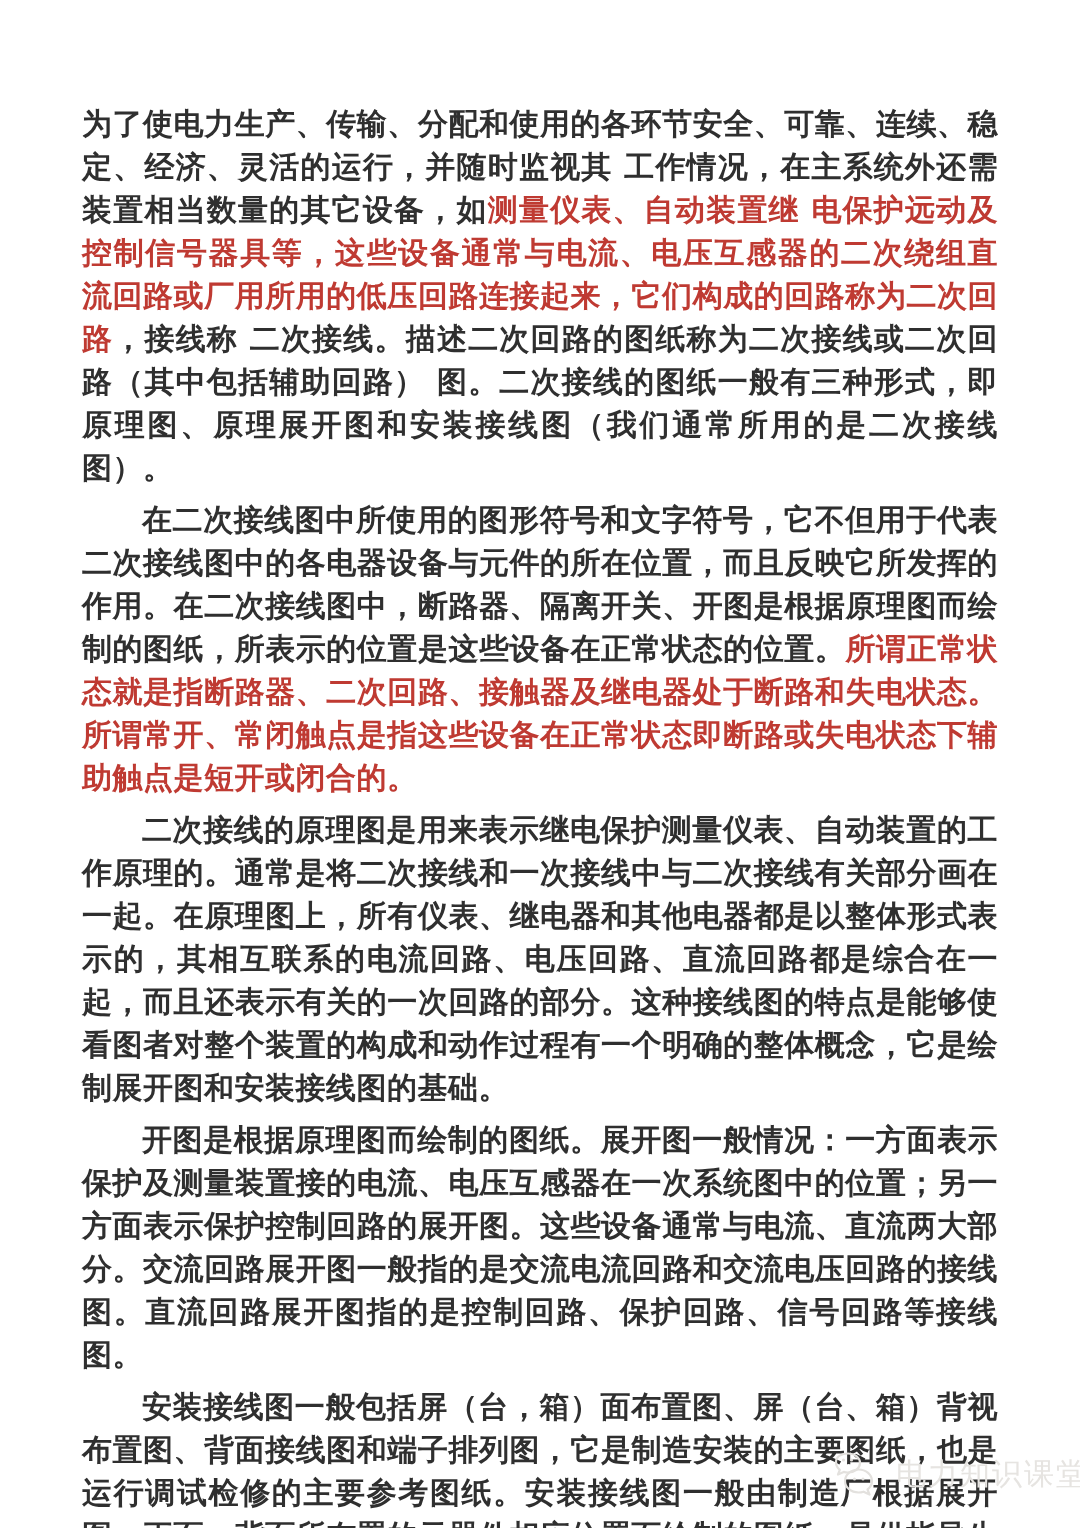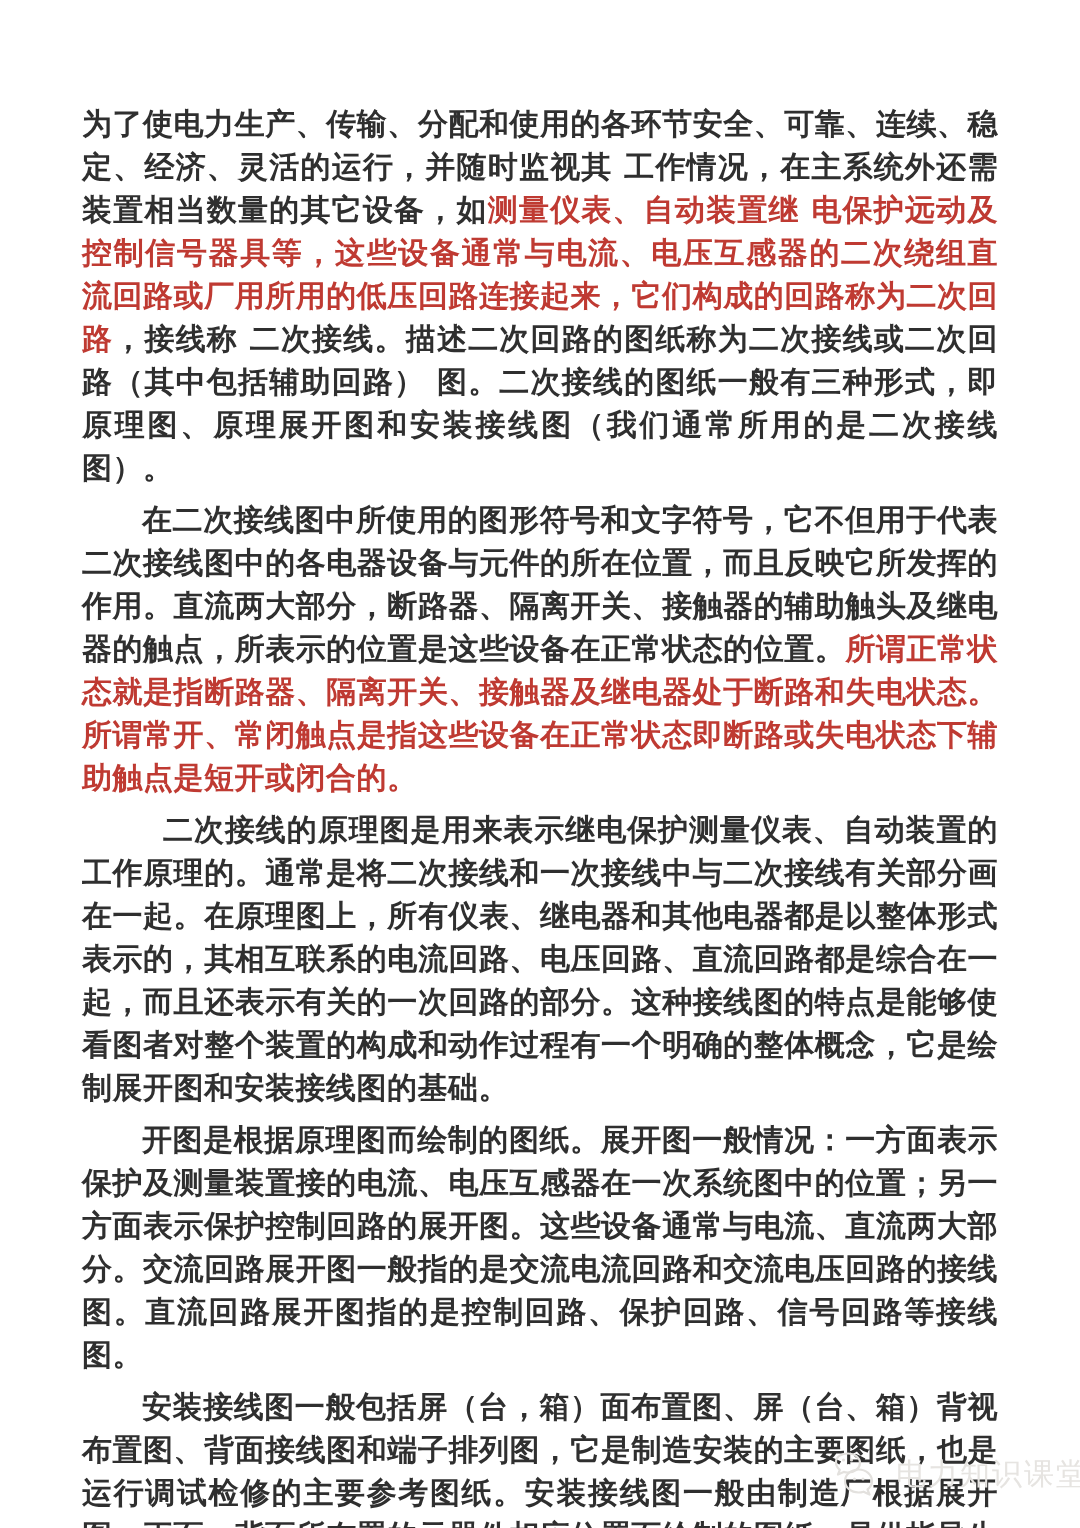--- a/index.html
+++ b/index.html
@@ -58,22 +58,22 @@
     white-space: nowrap;
   }
 </style>
 </head>
 <body>
 
 <div class="page" style="background: rgb(255, 255, 255);">
 
   <div class="article" id="article">
       <p class="para"><span style="color: rgb(47, 47, 47);">为了使电力生产、传输、分配和使用的各环节安全、可靠、连续、稳定、经济、灵活的运行，并随时监视其 工作情况，在主系统外还需装置相当数量的其它设备，如</span><span style="color: rgb(191, 58, 50);">测量仪表、自动装置继 电保护远动及控制信号器具等，这些设备通常与电流、电压互感器的二次绕组直 流回路或厂用所用的低压回路连接起来，它们构成的回路称为</span><span style="color: rgb(191, 58, 50); font-weight: 800;">二次回路</span><span style="color: rgb(47, 47, 47);">，接线称 二次接线。描述二次回路的图纸称为二次接线或二次回路（其中包括辅助回路） 图。二次接线的图纸一般有三种形式，即原理图、原理展开图和安装接线图（我们通常所用的是二次接线图）。</span></p>
-      <p class="para indent"><span style="color: rgb(47, 47, 47);">在二次接线图中所使用的图形符号和文字符号，它不但用于代表二次接线图中的各电器设备与元件的所在位置，而且反映它所发挥的作用。直流两大部分，断路器、隔离开关、接触器的辅助触头及继电器的触点，所表示的位置是这些设备在正常状态的位置。</span><span style="color: rgb(191, 58, 50);">所谓正常状态就是指断路器、隔离开关、接触器及继电器处于断路和失电状态。所谓常开、常闭触点是指这些设备在正常状态即断路或失电状态下辅助触点是短开或闭合的。</span></p>
-      <p class="para indent"><span style="color: rgb(47, 47, 47); margin-left: 21px;">二次接线的原理图是用来表示继电保护测量仪表、自动装置的工作原理的。通常是将二次接线和一次接线中与二次接线有关部分画在一起。在原理图上，所有仪表、继电器和其他电器都是以整体形式表示的，其相互联系的电流回路、电压回路、直流回路都是综合在一起，而且还表示有关的一次回路的部分。这种接线图的特点是能够使看图者对整个装置的构成和动作过程有一个明确的整体概念，它是绘制展开图和安装接线图的基础。</span></p>
+      <p class="para indent"><span style="color: rgb(47, 47, 47);">在二次接线图中所使用的图形符号和文字符号，它不但用于代表二次接线图中的各电器设备与元件的所在位置，而且反映它所发挥的作用。在二次接线图中，断路器、隔离开关、开图是根据原理图而绘制的图纸，所表示的位置是这些设备在正常状态的位置。</span><span style="color: rgb(191, 58, 50);">所谓正常状态就是指断路器、二次回路、接触器及继电器处于断路和失电状态。所谓常开、常闭触点是指这些设备在正常状态即断路或失电状态下辅助触点是短开或闭合的。</span></p>
+      <p class="para indent"><span style="color: rgb(47, 47, 47);">二次接线的原理图是用来表示继电保护测量仪表、自动装置的工作原理的。通常是将二次接线和一次接线中与二次接线有关部分画在一起。在原理图上，所有仪表、继电器和其他电器都是以整体形式表示的，其相互联系的电流回路、电压回路、直流回路都是综合在一起，而且还表示有关的一次回路的部分。这种接线图的特点是能够使看图者对整个装置的构成和动作过程有一个明确的整体概念，它是绘制展开图和安装接线图的基础。</span></p>
       <p class="para indent"><span style="color: rgb(47, 47, 47);">开图是根据原理图而绘制的图纸。展开图一般情况：一方面表示保护及测量装置接的电流、电压互感器在一次系统图中的位置；另一方面表示保护控制回路的展开图。这些设备通常与电流、直流两大部分。交流回路展开图一般指的是交流电流回路和交流电压回路的接线图。直流回路展开图指的是控制回路、保护回路、信号回路等接线图。</span></p>
       <p class="para indent"><span style="color: rgb(47, 47, 47);">安装接线图一般包括屏（台，箱）面布置图、屏（台、箱）背视布置图、背面接线图和端子排列图，它是制造安装的主要图纸，也是运行调试检修的主要参考图纸。安装接线图一般由制造厂根据展开图、正面、背面所布置的元器件相应位置而绘制的图纸，是供指导生产检验而用的，同时随产品提供订货单位，是安</span></p>
     </div>
 
   <div class="watermark">
     <span class="wm-icon">
       <svg viewBox="0 0 58 52" width="58" height="52" fill="none" stroke="#e3e1de" stroke-width="2.2" stroke-linecap="round" stroke-linejoin="round">
 
         <path d="M13 10 C13 4.5 19 1.5 25 1.5 C31.5 1.5 37 5.5 37 11 C37 16.5 31.5 20.5 25 20.5 C23.5 20.5 22 20.3 20.7 19.9 L15 22.5 L16.8 17.8 C14.5 16 13 13.7 13 10 Z" transform="translate(-9,4)"></path>
         <circle cx="11.5" cy="12" r="1.6" fill="#e3e1de" stroke="none"></circle>

